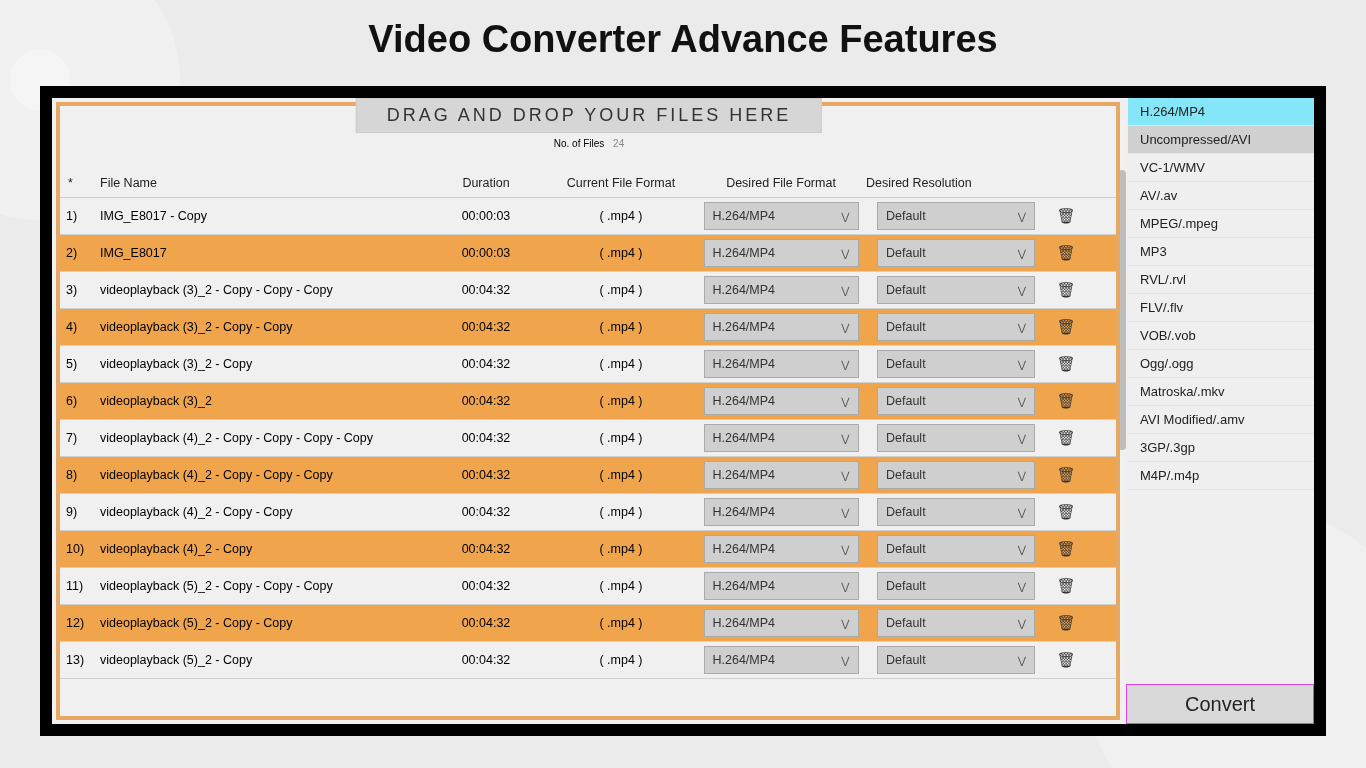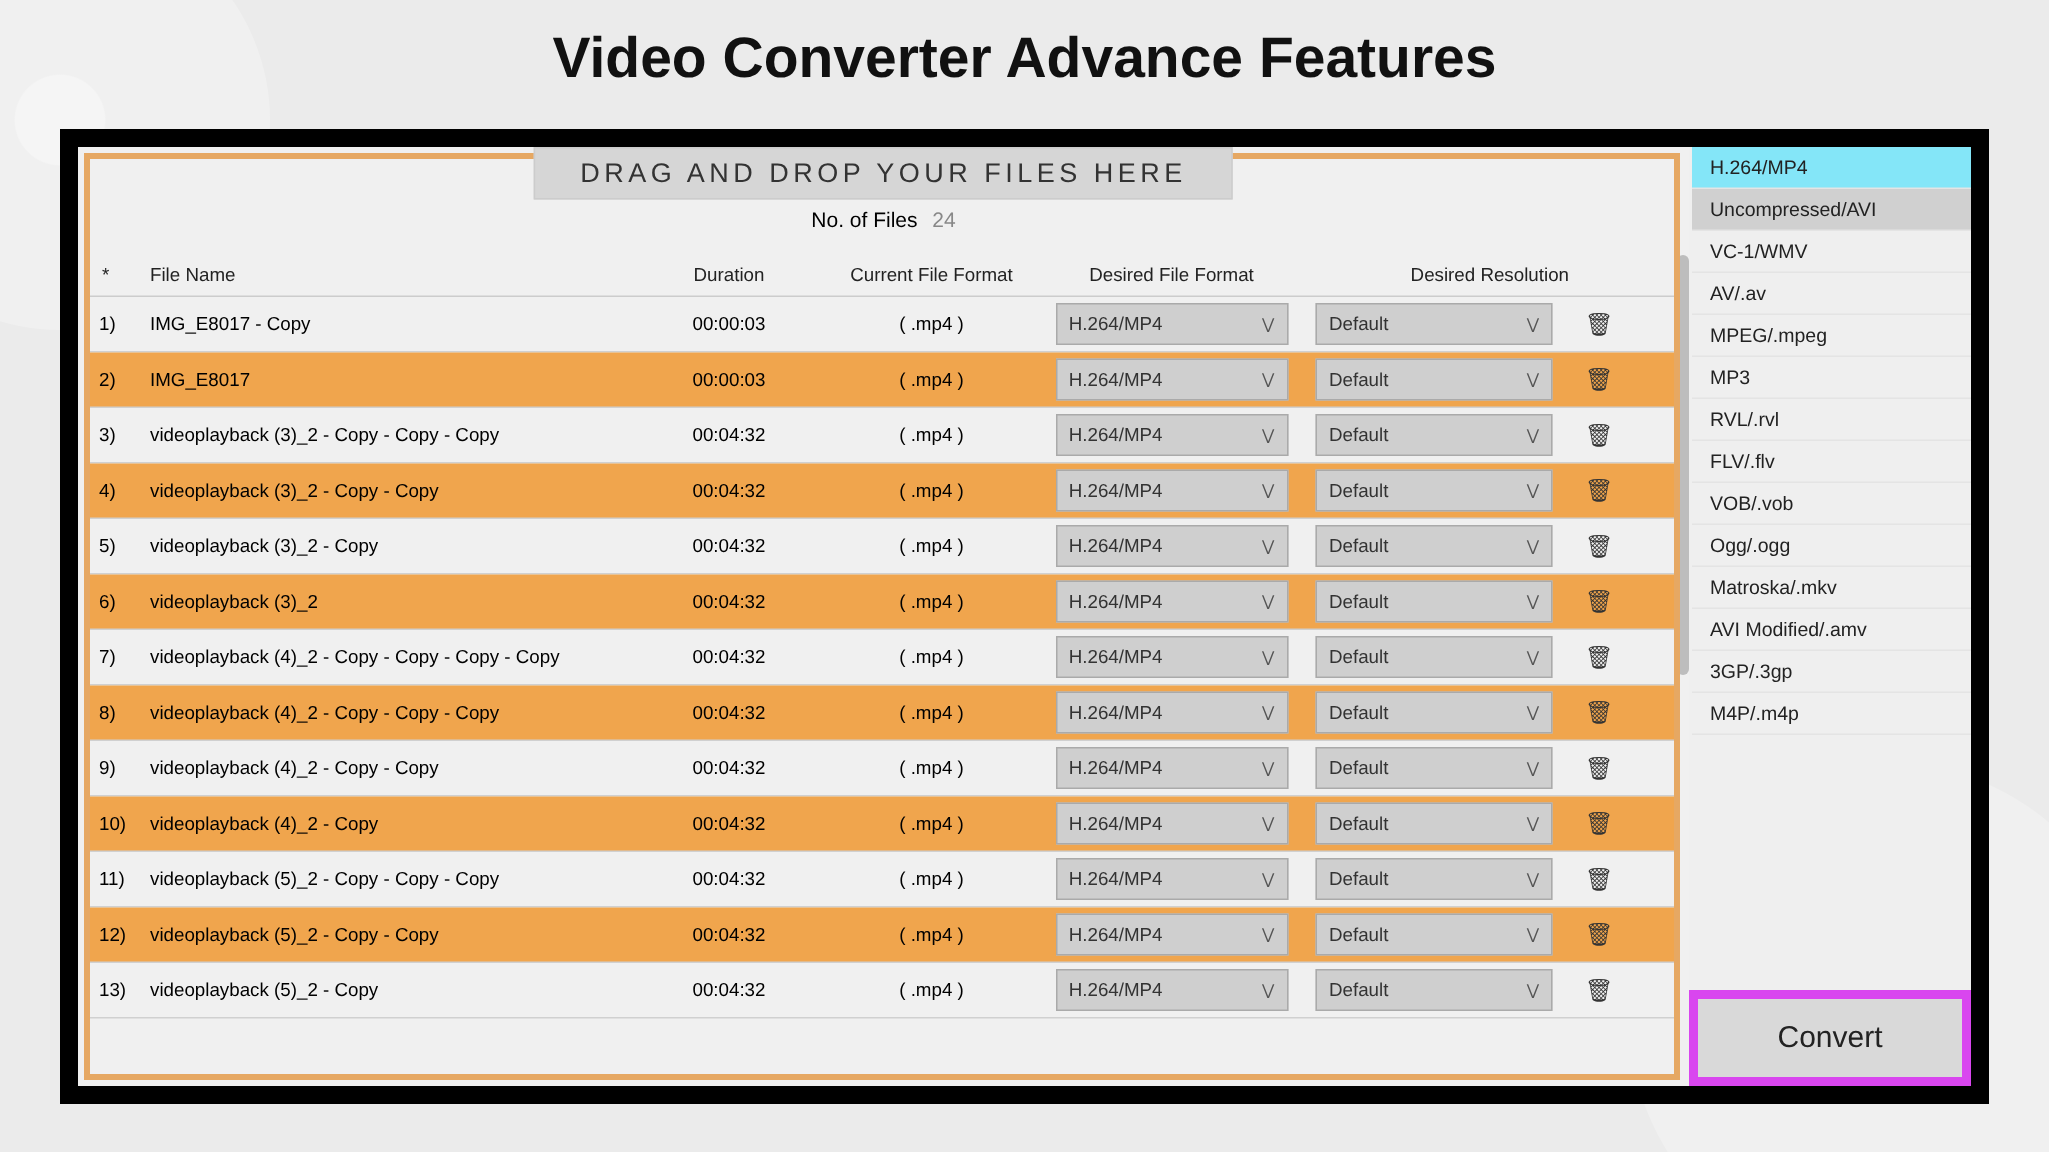--- a/index.html
+++ b/index.html
@@ -74,21 +74,21 @@
   background: #d6d6d6;
   padding: 6px 30px;
   font-size: 18px;
   letter-spacing: 3px;
   color: #333;
   z-index: 4;
   border: 1px solid #ccc;
 }
 .file-count {
   text-align: center;
-  font-size: 14px;
+  font-size: 10px;
   padding-top: 40px;
   padding-bottom: 8px;
 }
 .file-count .num { color: #888; margin-left: 6px; }
 .table-wrap {
   position: absolute;
   top: 70px;
   left: 8px;
   right: 10px;
   bottom: 8px;
@@ -101,21 +101,21 @@
   font-size: 12.5px;
   color: #222;
   border-bottom: 1px solid #ccc;
   background: #f0f0f0;
 }
 .col-idx { width: 36px; padding-left: 8px; }
 .col-name { width: 330px; padding-left: 4px; }
 .col-dur { width: 120px; text-align: center; }
 .col-fmt { width: 150px; text-align: center; }
 .col-desired { width: 170px; text-align: center; }
-.col-res { width: 180px; text-align: right; }
+.col-res { width: 180px; text-align: left; }
 .col-del { width: 40px; text-align: center; }
 .data-row {
   display: flex;
   align-items: center;
   height: 37px;
   font-size: 12.5px;
   border-bottom: 1px solid #d0d0d0;
 }
 .data-row.highlight { background: #f0a54d; }
 .data-row .col-idx { padding-left: 6px; }
@@ -165,23 +165,23 @@
   border-bottom: 1px solid #e4e4e4;
   cursor: pointer;
 }
 .format-item.selected { background: #84e6f8; }
 .format-item.hover { background: #d0d0d0; }
 .convert-btn {
   position: absolute;
   bottom: 0;
   left: 0;
   right: 0;
-  height: 64px;
+  height: 40px;
   background: #d9d9d9;
-  border: 6px solid #d946ef;
+  border: 1px solid #d946ef;
   font-size: 20px;
   color: #222;
   display: flex;
   align-items: center;
   justify-content: center;
   cursor: pointer;
 }
 .scroll-thumb {
   position: absolute;
   right: 0px;

